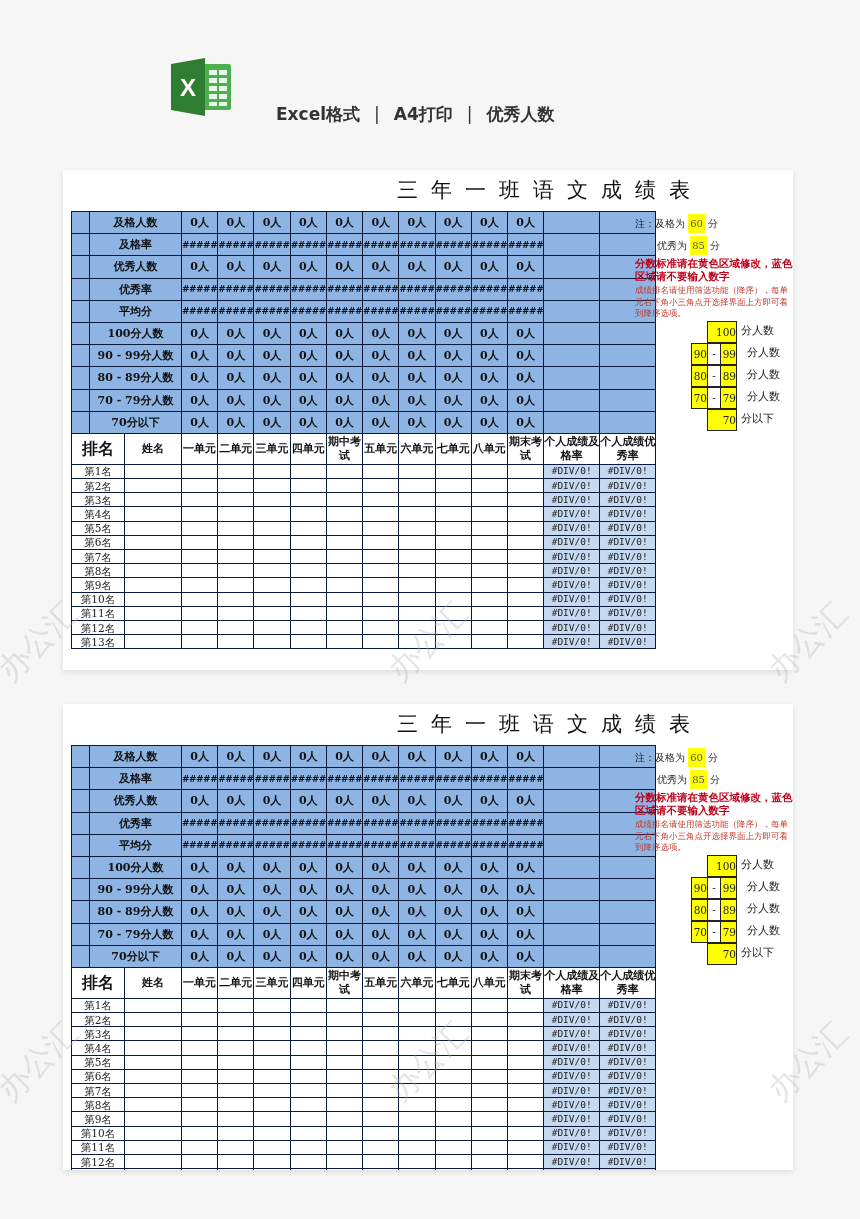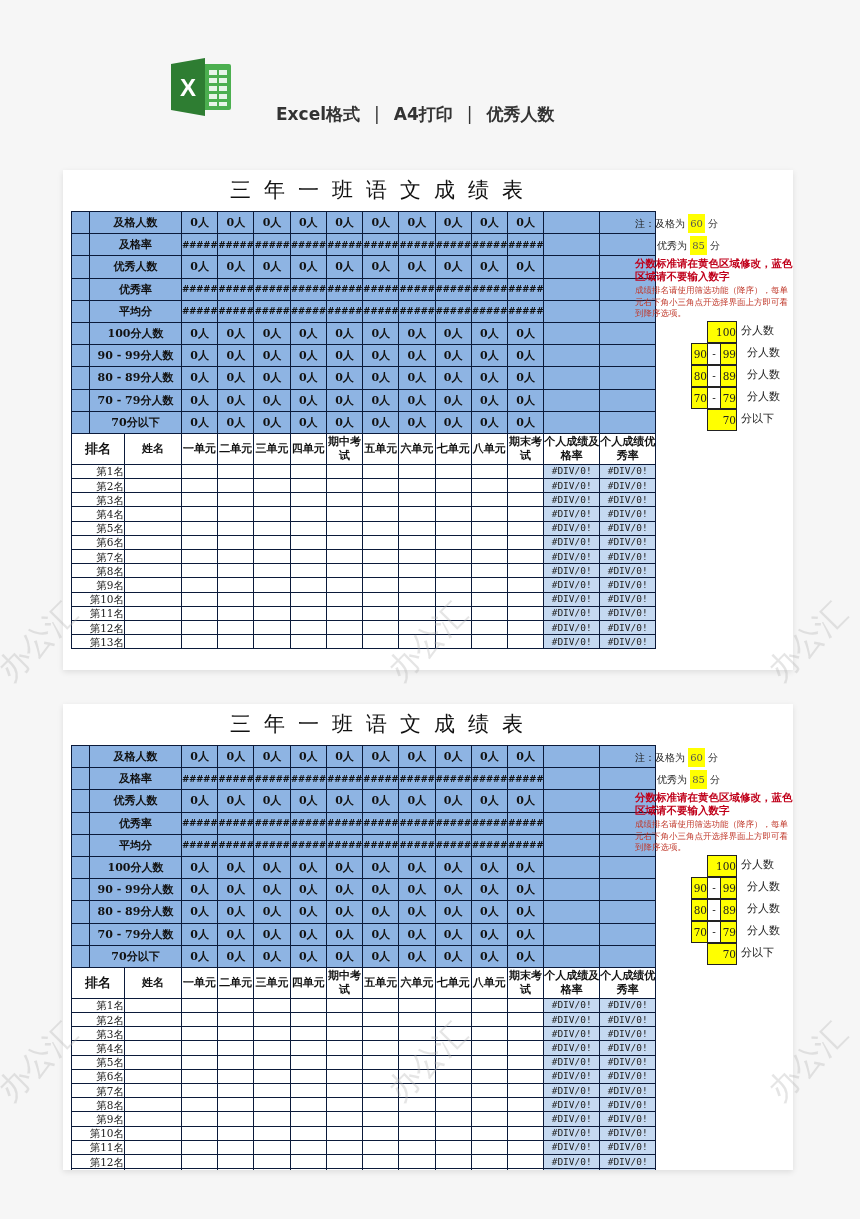--- a/index.html
+++ b/index.html
@@ -7,32 +7,32 @@
   .header { position: absolute; left: 0; top: 0; width: 860px; height: 160px; }
   .logo { position: absolute; left: 171px; top: 56px; width: 62px; height: 62px; }
   .title { position: absolute; left: 276px; top: 54px; font-size: 28px; font-weight: bold; color: #2e7d32; letter-spacing: 1px; }
   .subtitle { position: absolute; left: 276px; top: 103px; font-size: 17px; font-weight: bold; color: #333; white-space: nowrap; }
   .subtitle .sep { margin: 0 14px; font-weight: normal; }
 
   .page { position: absolute; left: 63px; width: 730px; background: #fff; box-shadow: 0 2px 6px rgba(0,0,0,0.10); overflow: hidden; }
   .page1 { top: 170px; height: 500px; }
   .page2 { top: 704px; height: 466px; }
 
-  .sheet-title { position: absolute; left: 0; width: 640px; top: 6px; text-align: center; font-family: "DejaVu Serif", "Liberation Serif", serif; font-size: 21px; letter-spacing: 13px; color: #111; }
+  .sheet-title { position: absolute; left: 0; width: 640px; top: 6px; text-align: right; font-family: "DejaVu Serif", "Liberation Serif", serif; font-size: 21px; letter-spacing: 13px; color: #111; }
 
   table.grid { position: absolute; left: 8px; top: 41px; border-collapse: collapse; table-layout: fixed; font-family: "DejaVu Serif", "Liberation Serif", serif; }
   table.grid td { border: 1px solid #0b1a3a; text-align: center; vertical-align: middle; color: #111; overflow: hidden; white-space: nowrap; }
   tr.stat td { height: 22.2px; background: #8eb4e3; font-size: 11px; font-weight: bold; border-width: 1.4px; }
   tr.stat td.hash { font-size: 9px; letter-spacing: -0.5px; }
   tr.hdr td { height: 31px; background: #fff; font-size: 11px; font-weight: bold; white-space: normal; line-height: 14px; }
-  tr.hdr td.big { font-size: 13px; }
+  tr.hdr td.big { font-size: 16px; }
   tr.hdr td.big2 { font-size: 11px; }
   tr.row td { height: 14.2px; background: #fff; font-size: 10.5px; line-height: 12px; padding: 0; }
   tr.row td.err { background: #c5d9f1; font-family: "DejaVu Sans Mono", "Liberation Mono", monospace; font-size: 9.5px; color: #222; }
-  tr.row td.rank { color: #222; text-align: right; }
+  tr.row td.rank { color: #222; }
 
   .notes { position: absolute; left: 572px; top: 40px; width: 158px; font-family: "DejaVu Serif", "Liberation Serif", serif; }
   .note-line { position: absolute; font-size: 10px; color: #222; white-space: nowrap; }
   .yl { background: #ffff00; display: inline-block; padding: 4px 2px; color: #555; }
   .warn { position: absolute; left: 0; width: 158px; font-size: 10.5px; font-weight: bold; color: #c0001a; line-height: 13px; font-family: "DejaVu Sans", "Liberation Sans", sans-serif; }
   .hint { position: absolute; left: 0; width: 158px; font-size: 8.5px; color: #c0392b; line-height: 11.5px; }
   .ybox { position: absolute; background: #ffff00; border: 1.4px solid #222; font-size: 10.5px; color: #222; text-align: right; line-height: 20px; }
   .ywhite { position: absolute; background: #fff; border: 1.4px solid #222; font-size: 10.5px; color: #222; text-align: center; line-height: 20px; }
   .ylabel { position: absolute; font-size: 11px; color: #222; white-space: nowrap; line-height: 20px; font-family: Liberation Mono, monospace; }
 

